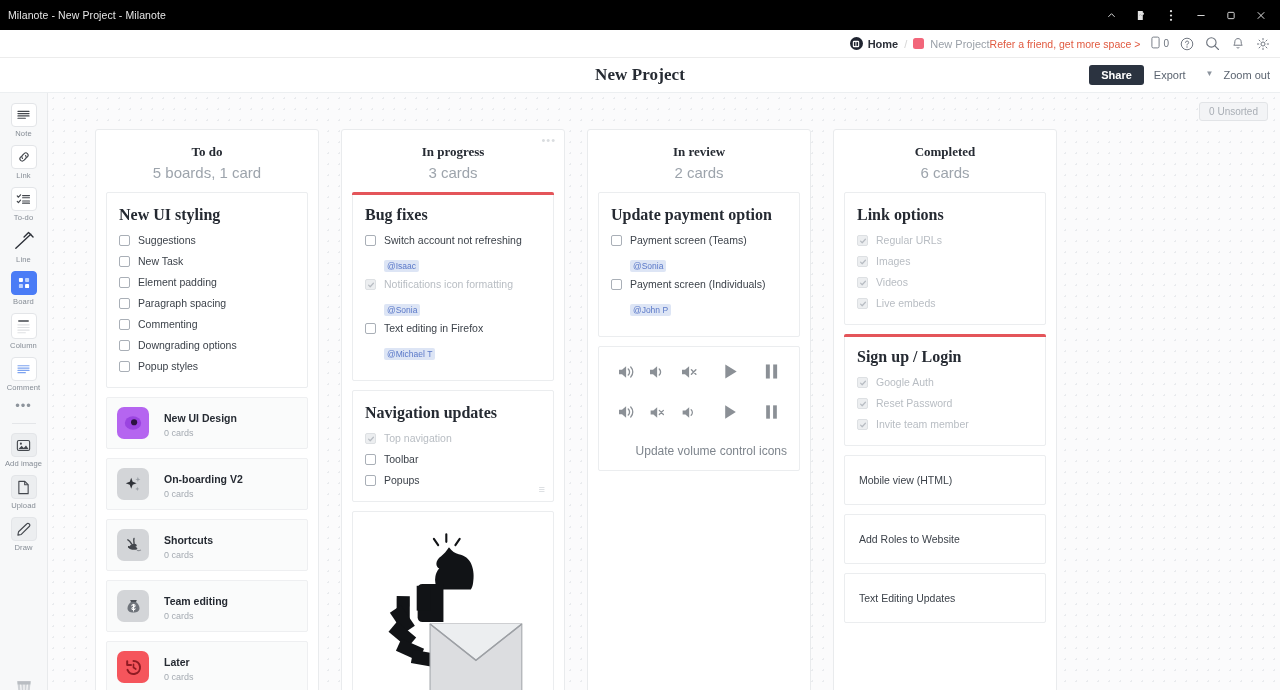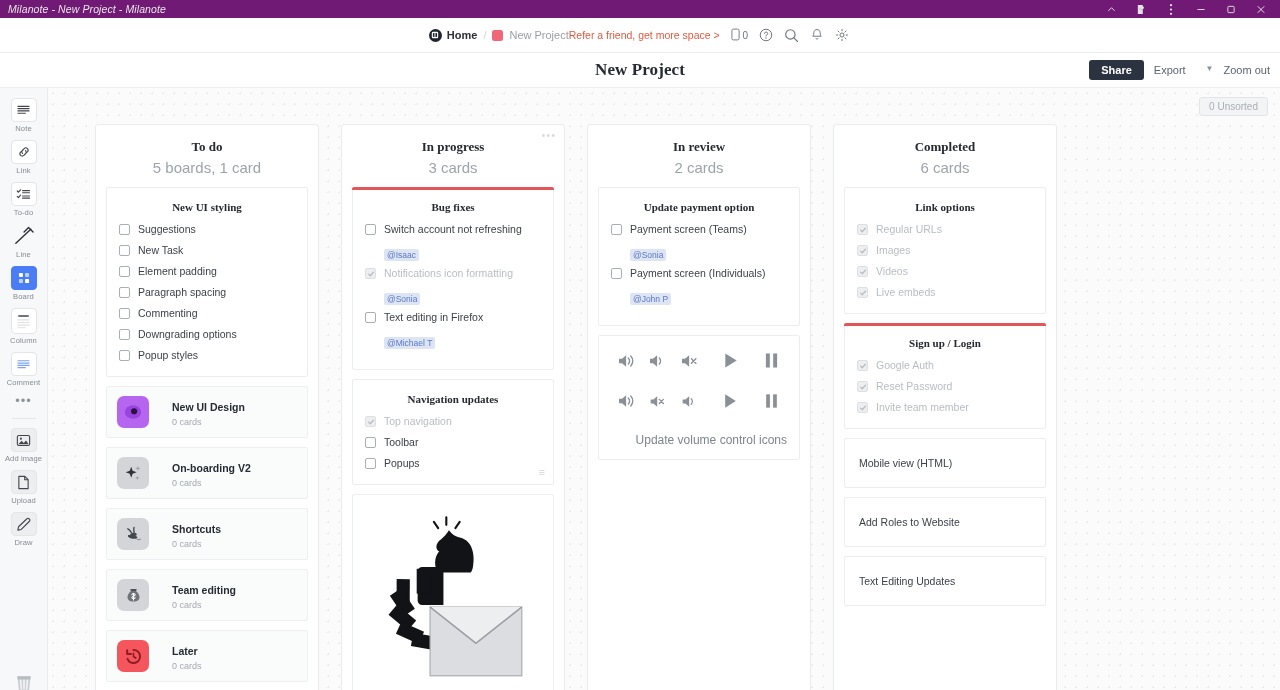--- a/index.html
+++ b/index.html
@@ -5,36 +5,36 @@
   * { box-sizing: border-box; margin: 0; padding: 0; }
   html, body {
     width: 1280px; height: 690px;
     font-family: "Liberation Sans", sans-serif;
     background: #ffffff;
     overflow: hidden;
   }
 
   
   .titlebar {
-    height: 18px; background: #701a75; color: #e6e6e6;
+    height: 30px; background: #000000; color: #e6e6e6;
     display: flex; align-items: center; justify-content: space-between;
-    font-size: 10.5px; padding: 0 4px 0 8px; font-style: italic;
+    font-size: 10.5px; padding: 0 4px 0 8px;
   }
   .titlebar .tb-title { letter-spacing: .1px; white-space: nowrap; }
   .tb-ctrls { display: flex; align-items: center; gap: 0; }
   .tb-btn {
     width: 30px; height: 18px; display: flex; align-items: center; justify-content: center;
     color: #d8d8d8;
   }
   .tb-btn svg { display: block; }
 
   
   .appheader {
-    height: 35px; border-bottom: 1px solid #ececec; background: #fff;
-    display: flex; align-items: center; justify-content: center;
+    height: 28px; border-bottom: 1px solid #ececec; background: #fff;
+    display: flex; align-items: center; justify-content: flex-end;
     padding: 0 10px 0 8px; position: relative;
   }
   .crumbs { display: flex; align-items: center; gap: 6px; font-size: 11px; }
   .crumb-home { display: flex; align-items: center; gap: 5px; color: #2b2f38; font-weight: 600; }
   .home-badge {
     width: 13px; height: 13px; border-radius: 50%; background: #1f2430;
     display: flex; align-items: center; justify-content: center;
   }
   .home-badge svg { display: block; }
   .crumb-sep { color: #d5d5d5; font-size: 11px; }
@@ -121,41 +121,41 @@
 
   
   .card { background: #fff; border: 1px solid #ebedef; border-radius: 2px; position: relative; }
   .card.accent::before {
     content: ""; position: absolute; left: -1px; right: -1px; top: -1px;
     height: 3px; background: #e4555a; border-radius: 2px 2px 0 0;
   }
   .card-pad { padding: 13px 12px 14px; }
   .card-title {
     font-family: "Liberation Serif", serif; font-weight: 700;
-    font-size: 11px; color: #252a32; margin-bottom: 10px; text-align: center;
+    font-size: 16px; color: #252a32; margin-bottom: 10px;
   }
   .ck-row { display: flex; align-items: flex-start; gap: 8px; margin-bottom: 8px; }
   .ck-row:last-child { margin-bottom: 0; }
   .ckbox {
     width: 11px; height: 11px; border: 1.3px solid #a9afb7; border-radius: 2px;
     flex: 0 0 11px; margin-top: 1px; background: #fff;
   }
   .ckbox.done { border-color: #dde0e3; background: #eceef0; display: flex; align-items: center; justify-content: center; }
   .ckbox.done svg { display: block; }
   .ck-label { font-size: 10.5px; color: #3c424a; line-height: 13px; }
   .ck-label.done { color: #b8bdc3; }
   .mention {
     display: inline-block; font-size: 8.5px; color: #5a78c8;
     background: #dde5f5; border-radius: 2px; padding: 1px 3px; margin: 3px 0 6px 19px;
   }
   .card-drag { position: absolute; right: 8px; bottom: 10px; color: #d4d8dc; line-height: 3px; font-size: 11px; }
 
   
   .bitem {
-    display: flex; align-items: center; gap: 23px;
+    display: flex; align-items: center; gap: 15px;
     background: #fafbfb; border: 1px solid #eeeff1; border-radius: 2px;
     padding: 9px 10px;
   }
   .bthumb {
     width: 32px; height: 32px; border-radius: 7px; flex: 0 0 32px;
     display: flex; align-items: center; justify-content: center;
     background: #d3d5d8;
   }
   .bname { font-size: 10.5px; font-weight: 700; color: #262b33; }
   .bsub { font-size: 9px; color: #a4aab1; margin-top: 2px; }

